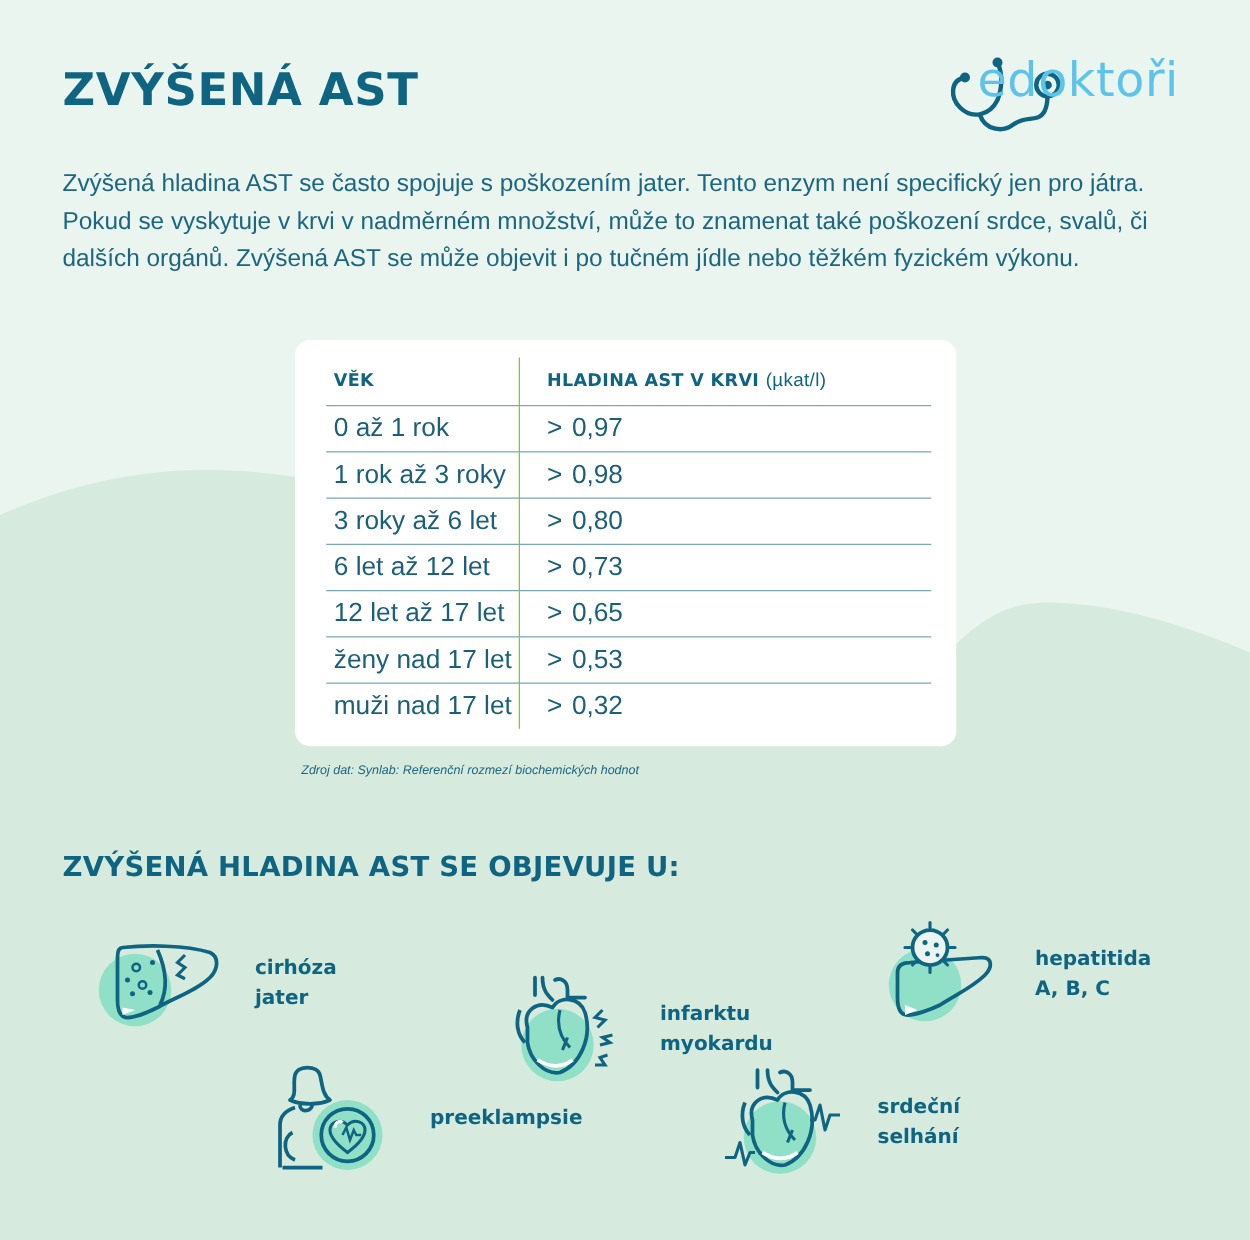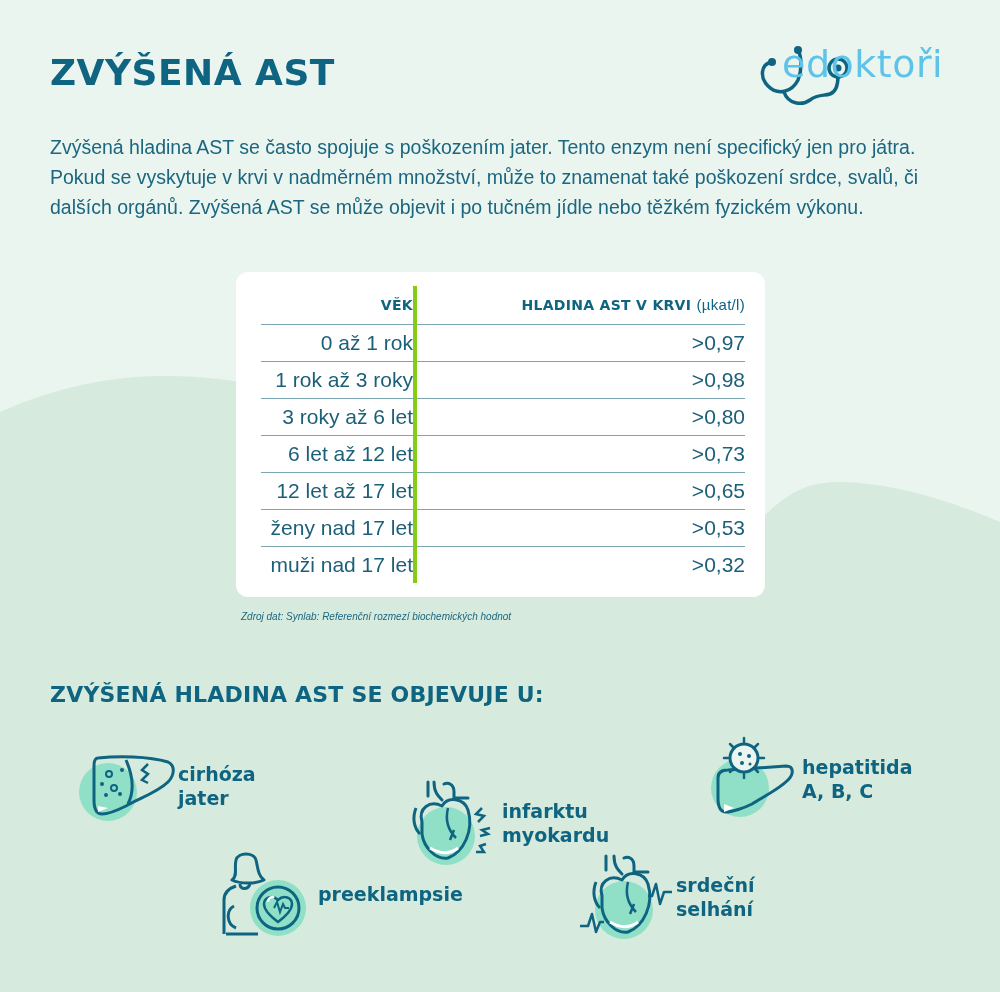--- a/index.html
+++ b/index.html
@@ -38,41 +38,41 @@
     table.ast th, table.ast td {
       text-align: left; height: 37px; padding: 0 0 0 6px;
       font-size: 21px; color: #1c5f78;
       border-bottom: 1.5px solid #7aa7b3;
     }
     table.ast th {
       height: 38px; font-weight: bold; letter-spacing: 0.3px; color: #0f6481;
       font-family: "DejaVu Sans", sans-serif; font-size: 14px;
     }
     table.ast th.unit-col span.unit { font-weight: normal; font-family: "Liberation Sans", sans-serif; font-size: 15px; }
-    table.ast td.c1, table.ast th.c1 { width: 154px; border-right: 4px solid #84cc16; text-align: right; }
-    table.ast td.c2, table.ast th.c2 { padding-left: 6px; text-align: right; }
+    table.ast td.c1, table.ast th.c1 { width: 154px; border-right: 1px solid #84cc16; }
+    table.ast td.c2, table.ast th.c2 { padding-left: 22px; }
     table.ast tr:last-child td { border-bottom: none; }
     .gt { display: inline-block; width: 20px; }
 
     .source {
       left: 241px; top: 611px;
       font-style: italic; font-size: 10px; color: #1c6680;
     }
 
     .subtitle {
       left: 50px; top: 682px;
       font-family: "DejaVu Sans", sans-serif;
       font-weight: bold; font-size: 22px; letter-spacing: 0.2px; color: #0f6481;
     }
 
     .cond { display: flex; align-items: center; }
     .cond svg { flex: none; }
     .cond .label {
       font-family: "DejaVu Sans", sans-serif; font-weight: bold;
-      font-size: 19px; line-height: 24px; color: #0f6481; margin-left: 0;
+      font-size: 16px; line-height: 24px; color: #0f6481; margin-left: 26px;
     }
     .cond .label span { display: block; }
   </style>
 </head>
 <body>
 
 <svg class="bg-hills" viewBox="0 0 1000 992" preserveAspectRatio="none">
   <path d="M0 412 C 60 385, 120 375, 170 376 C 240 377, 300 392, 360 420 L 360 992 L 0 992 Z" fill="#d6ebdd"></path>
   <path d="M0 430 L 1000 430 L1000 992 L0 992 Z" fill="#d6ebdd" opacity="0"></path>
   <path d="M360 420 C 420 450, 470 520, 520 520 L 760 520 C 790 490, 810 482, 840 482 C 900 483, 960 505, 1000 522 L 1000 992 L 360 992 Z" fill="#d6ebdd"></path>

